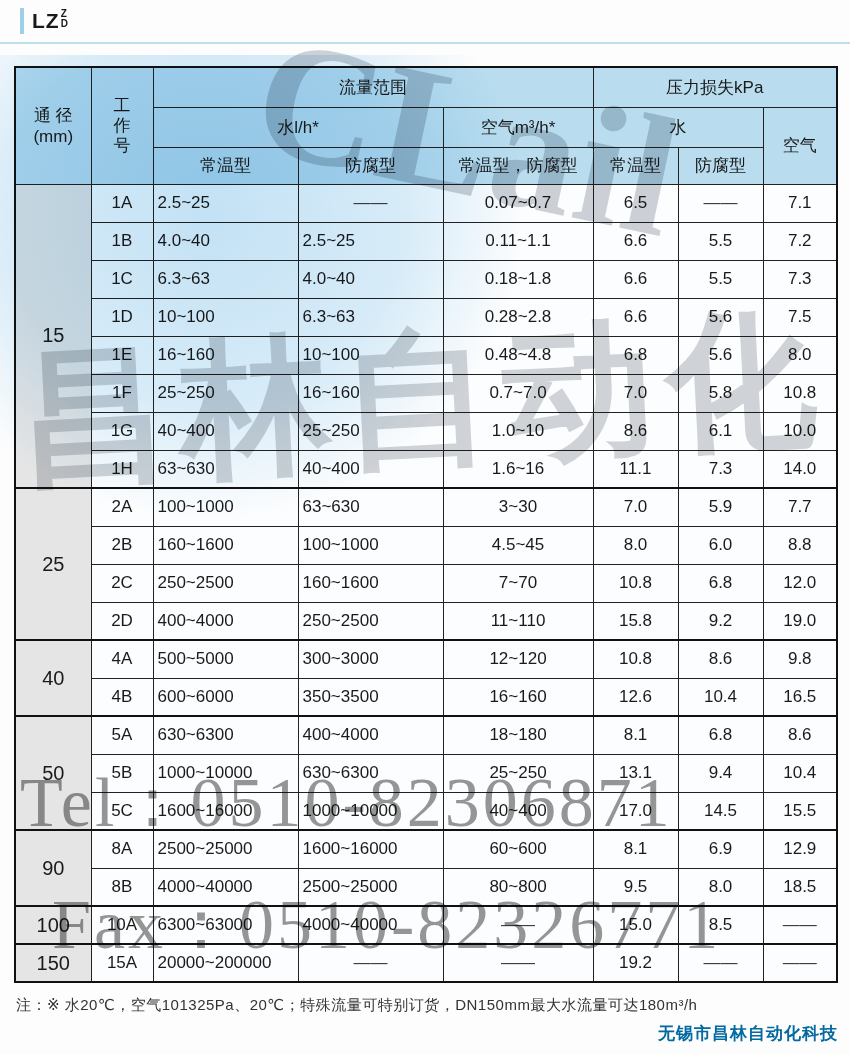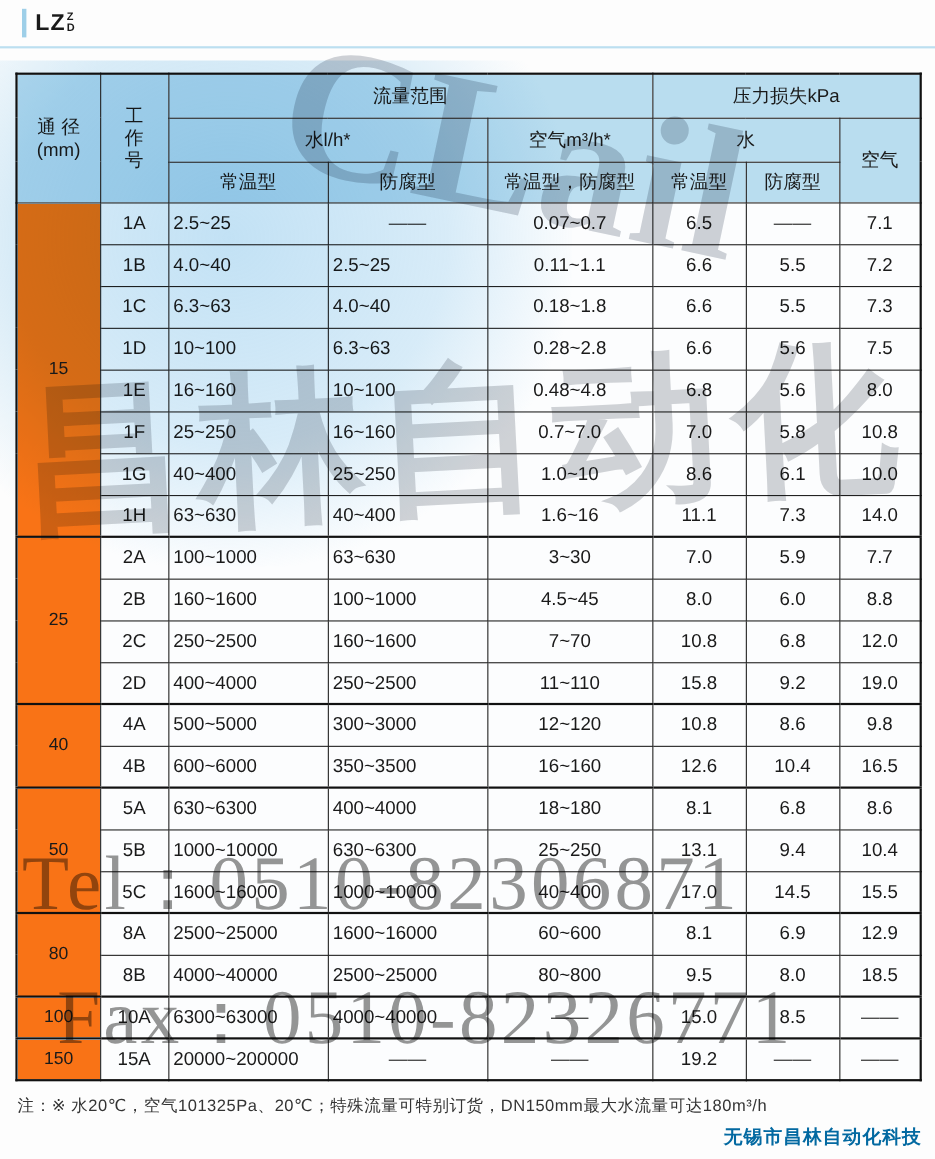--- a/index.html
+++ b/index.html
@@ -4,41 +4,41 @@
 <style>
   * { margin:0; padding:0; box-sizing:border-box; }
   html,body { width:850px; height:1054px; }
   body {
     position:relative; overflow:hidden; background:#fdfdfd;
     font-family:"Liberation Sans","DejaVu Sans",sans-serif; color:#1a1a1a;
   }
   
   .title-wrap { position:absolute; left:20px; top:8px; display:flex; align-items:center; }
   .accent-bar { width:4px; height:26px; background:#9ecfe8; margin-right:8px; }
-  .page-title { font-size:21px; font-weight:bold; letter-spacing:1px; display:flex; align-items:center; }
+  .page-title { font-size:21px; font-weight:bold; letter-spacing:1px; display:flex; }
   .stack { display:inline-flex; flex-direction:column; font-size:10px; line-height:1; font-weight:bold; margin:0 1px; }
   .title-rule { position:absolute; left:0; top:42px; width:850px; height:2px; background:#bcdff0; }
   
   table.spec {
     position:absolute; left:14px; top:66px; width:822px;
     border-collapse:collapse; table-layout:fixed;
     border:2px solid #111; background:#fdfefe;
   }
   .spec th, .spec td { border:1px solid #222; font-weight:normal; font-size:17px; text-align:center; vertical-align:middle; overflow:hidden; }
   .spec thead th { background:#b9ddef;margin-left:45px; }
   .spec thead tr.h1 th { height:40px; }
   .spec thead tr.h2 th { height:40px; }
   .spec thead tr.h3 th { height:37px; }
   .spec tbody td { height:38px; background:#fcfdfe; }
   .spec td.al { text-align:left; padding-left:4px; }
   .spec td.dash { text-align:center; padding-left:0; color:#3a3a3a; }
   .v-text { white-space:pre-line; line-height:1.25; }
   th.work-no div { white-space:pre-line; line-height:1.15; font-size:17px; }
   .spec tbody tr.grp td { border-top:2px solid #111; }
-  .spec td.dn-cell { font-size:16px; background:#f97316; }
+  .spec td.dn-cell { font-size:20px; background:#e5e5e5; }
   
   .note { position:absolute; left:16px; top:996px; font-size:15px; color:#333; letter-spacing:.5px; }
   .corner { position:absolute; right:12px; top:1022px; font-size:17px; color:#0369a1; font-weight:bold; letter-spacing:1px; }
   
   .wm { position:absolute; pointer-events:none; white-space:nowrap; }
   .wm-blob {
     left:0; top:55px; width:520px; height:460px;
     background:radial-gradient(ellipse at 40% 35%, rgba(150,205,238,.55) 0%, rgba(150,205,238,.35) 45%, rgba(150,205,238,0) 72%);
     mix-blend-mode:multiply; z-index:5;
   }
@@ -266,21 +266,21 @@
       <tr>
         <td>5C</td>
         <td class="al">1600~16000</td>
         <td class="al">1000~10000</td>
         <td>40~400</td>
         <td>17.0</td>
         <td>14.5</td>
         <td>15.5</td>
       </tr>
       <tr class="grp">
-        <td rowspan="2" class="dn-cell">80</td>
+        <td rowspan="2" class="dn-cell">90</td>
         <td>8A</td>
         <td class="al">2500~25000</td>
         <td class="al">1600~16000</td>
         <td>60~600</td>
         <td>8.1</td>
         <td>6.9</td>
         <td>12.9</td>
       </tr>
       <tr>
         <td>8B</td>

